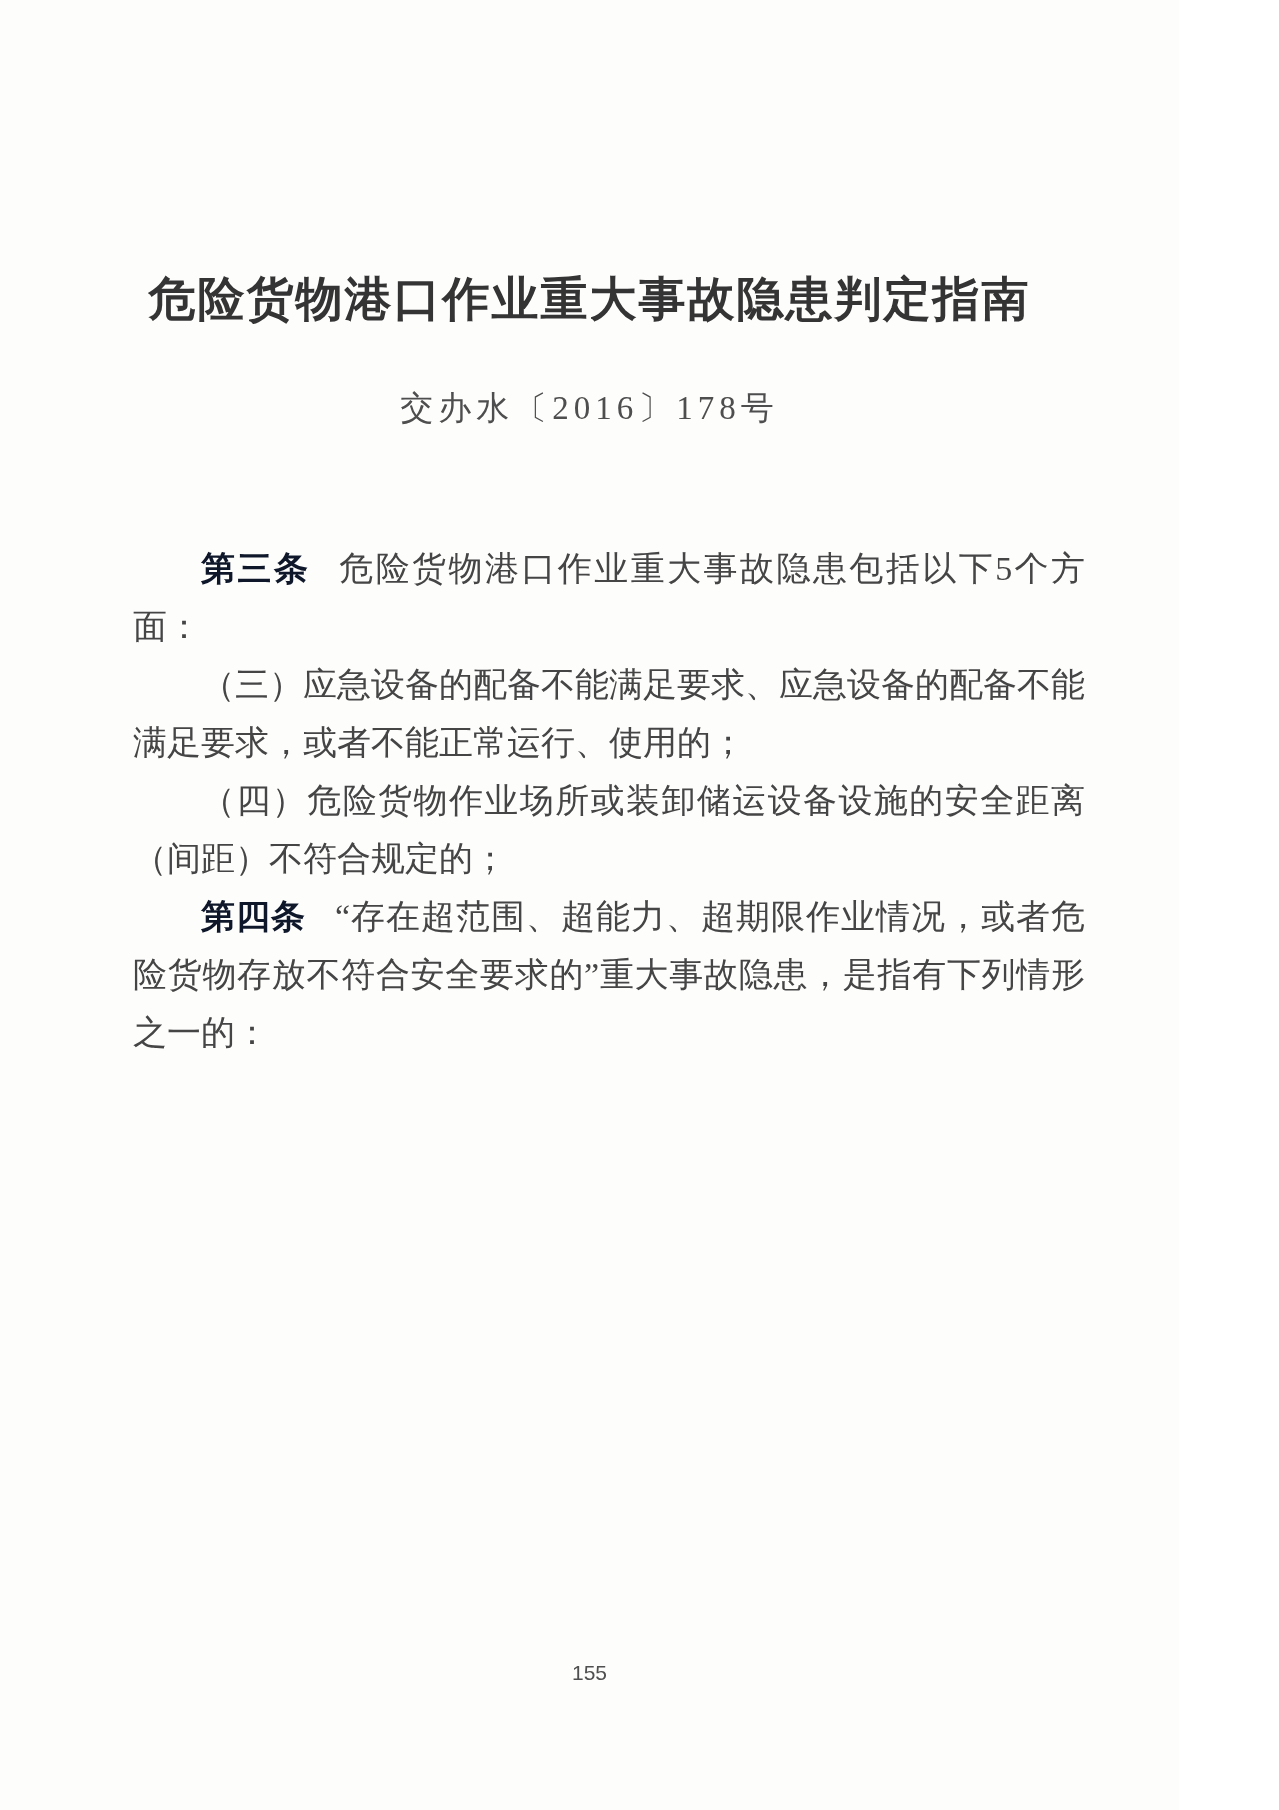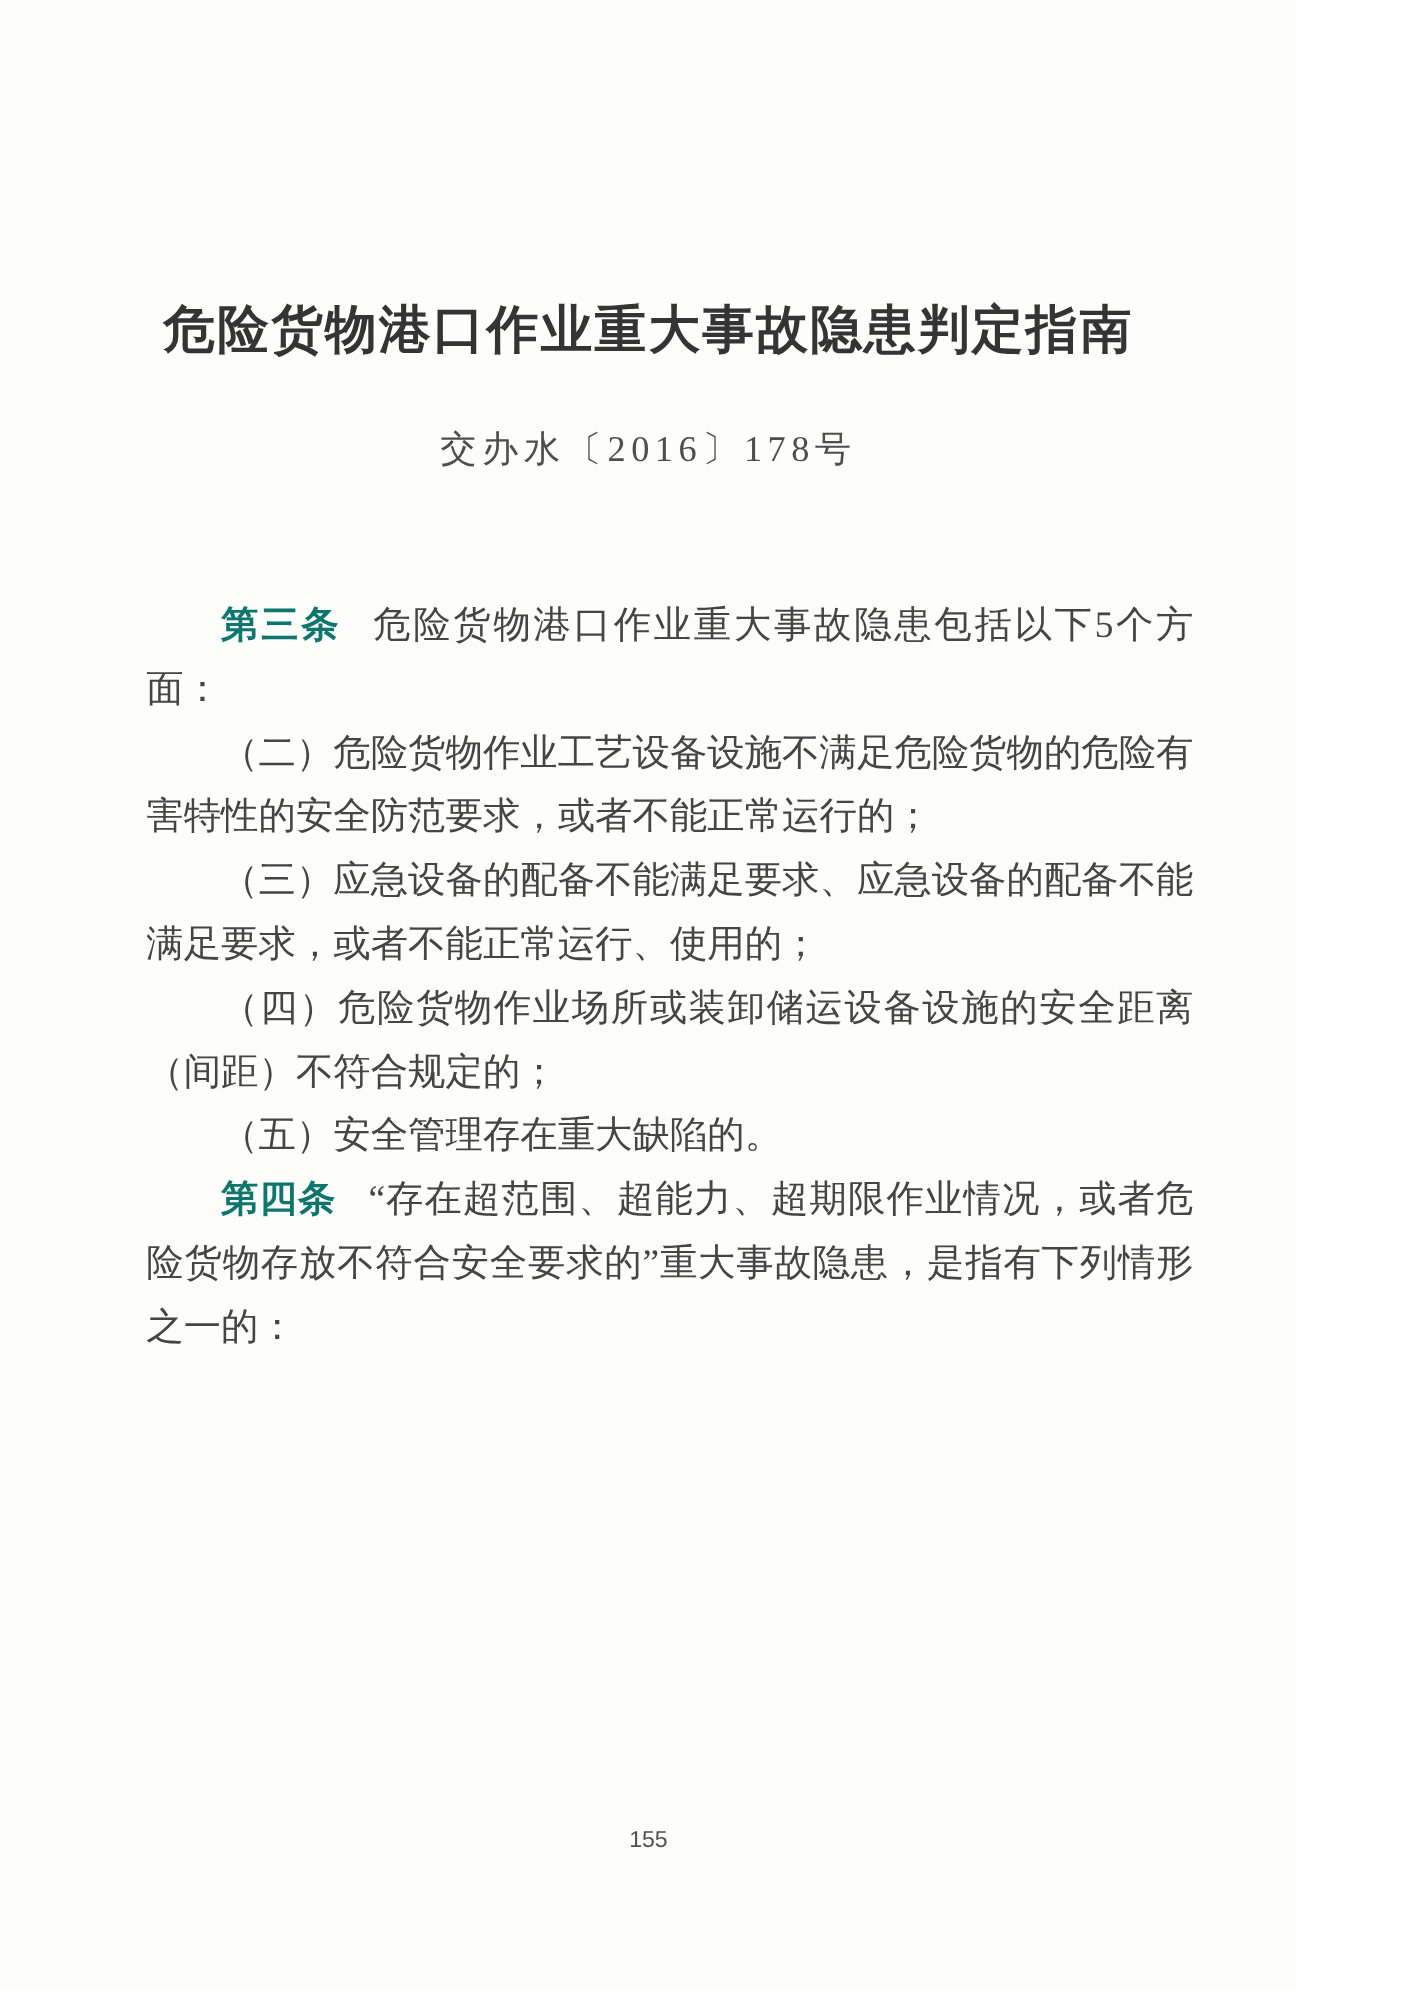--- a/index.html
+++ b/index.html
@@ -47,21 +47,21 @@
     text-align: justify;
     color: #454545;
   }
   .doc-body p {
     margin: 0;
     padding: 0;
     text-indent: 2em;
   }
   .lead {
     font-weight: bold;
-    color: #0f766e;
+    color: #0f172a;
     margin-right: 0.85em;
   }
   .page-number {
     position: absolute;
     top: 1645px;
     left: 0;
     width: 100%;
     text-align: center;
     font-size: 21px;
     color: #4f4f4f;
@@ -73,22 +73,20 @@
 <body>
 
 <div class="page">
 
   <div class="doc-title">危险货物港口作业重大事故隐患判定指南</div>
 
   <div class="doc-number">交办水〔2016〕178号</div>
 
   <div class="doc-body">
     <p><b class="lead">第三条</b><span>危险货物港口作业重大事故隐患包括以下5个方面：</span></p>
-    <p><span>（二）危险货物作业工艺设备设施不满足危险货物的危险有害特性的安全防范要求，或者不能正常运行的；</span></p>
     <p><span>（三）应急设备的配备不能满足要求、应急设备的配备不能满足要求，或者不能正常运行、使用的；</span></p>
     <p><span>（四）危险货物作业场所或装卸储运设备设施的安全距离（间距）不符合规定的；</span></p>
-    <p><span>（五）安全管理存在重大缺陷的。</span></p>
     <p><b class="lead">第四条</b><span>“存在超范围、超能力、超期限作业情况，或者危险货物存放不符合安全要求的”重大事故隐患，是指有下列情形之一的：</span></p>
   </div>
 
   <div class="page-number">155</div>
 
 </div>
 
 </body></html>

